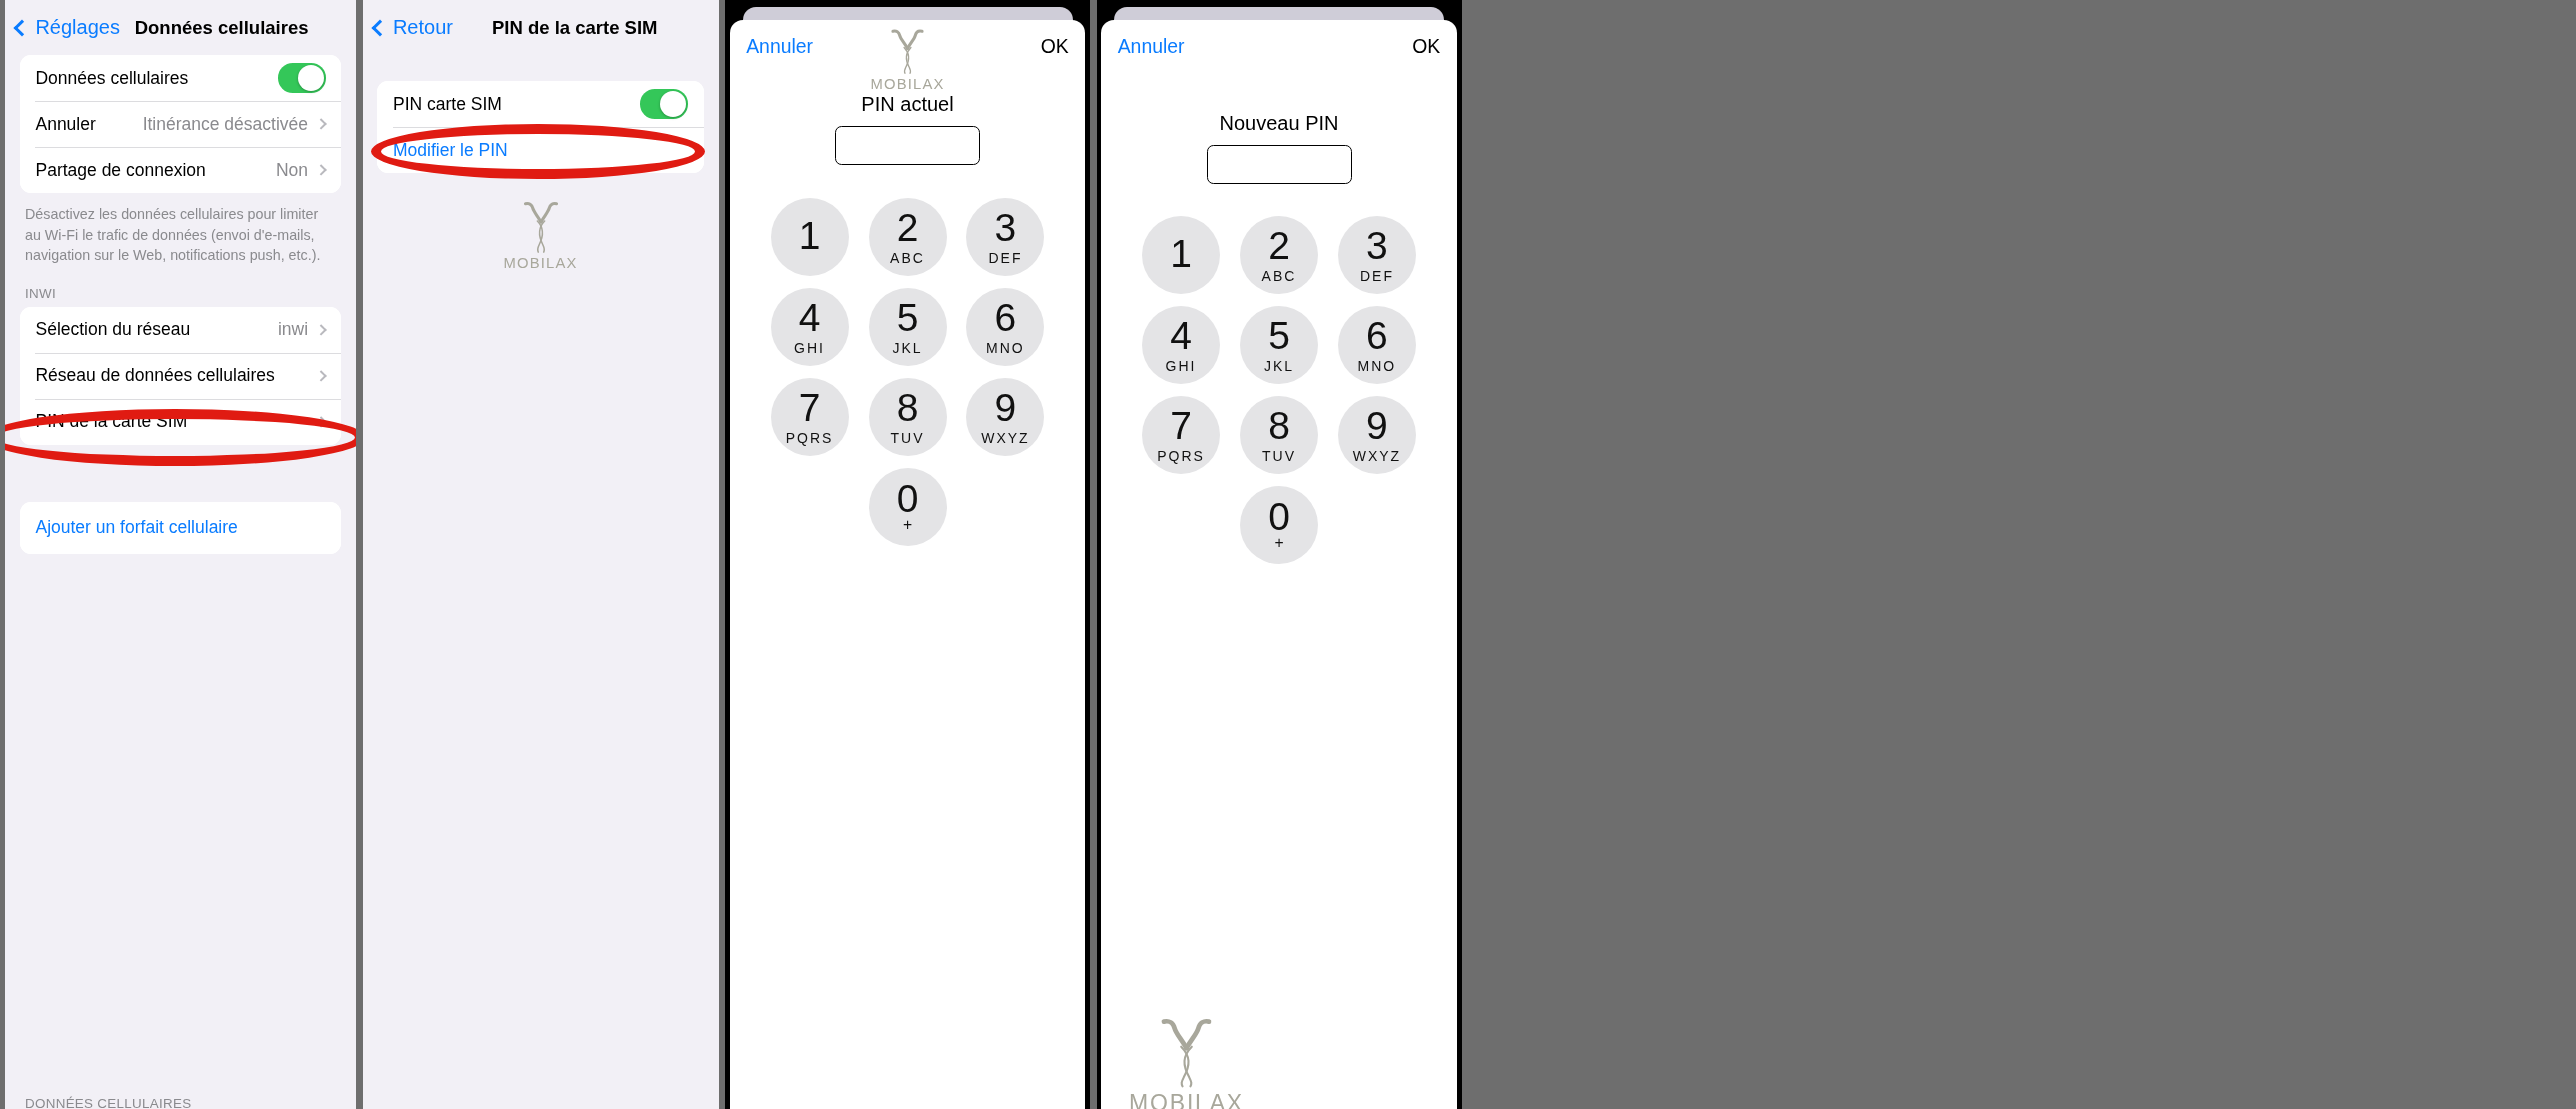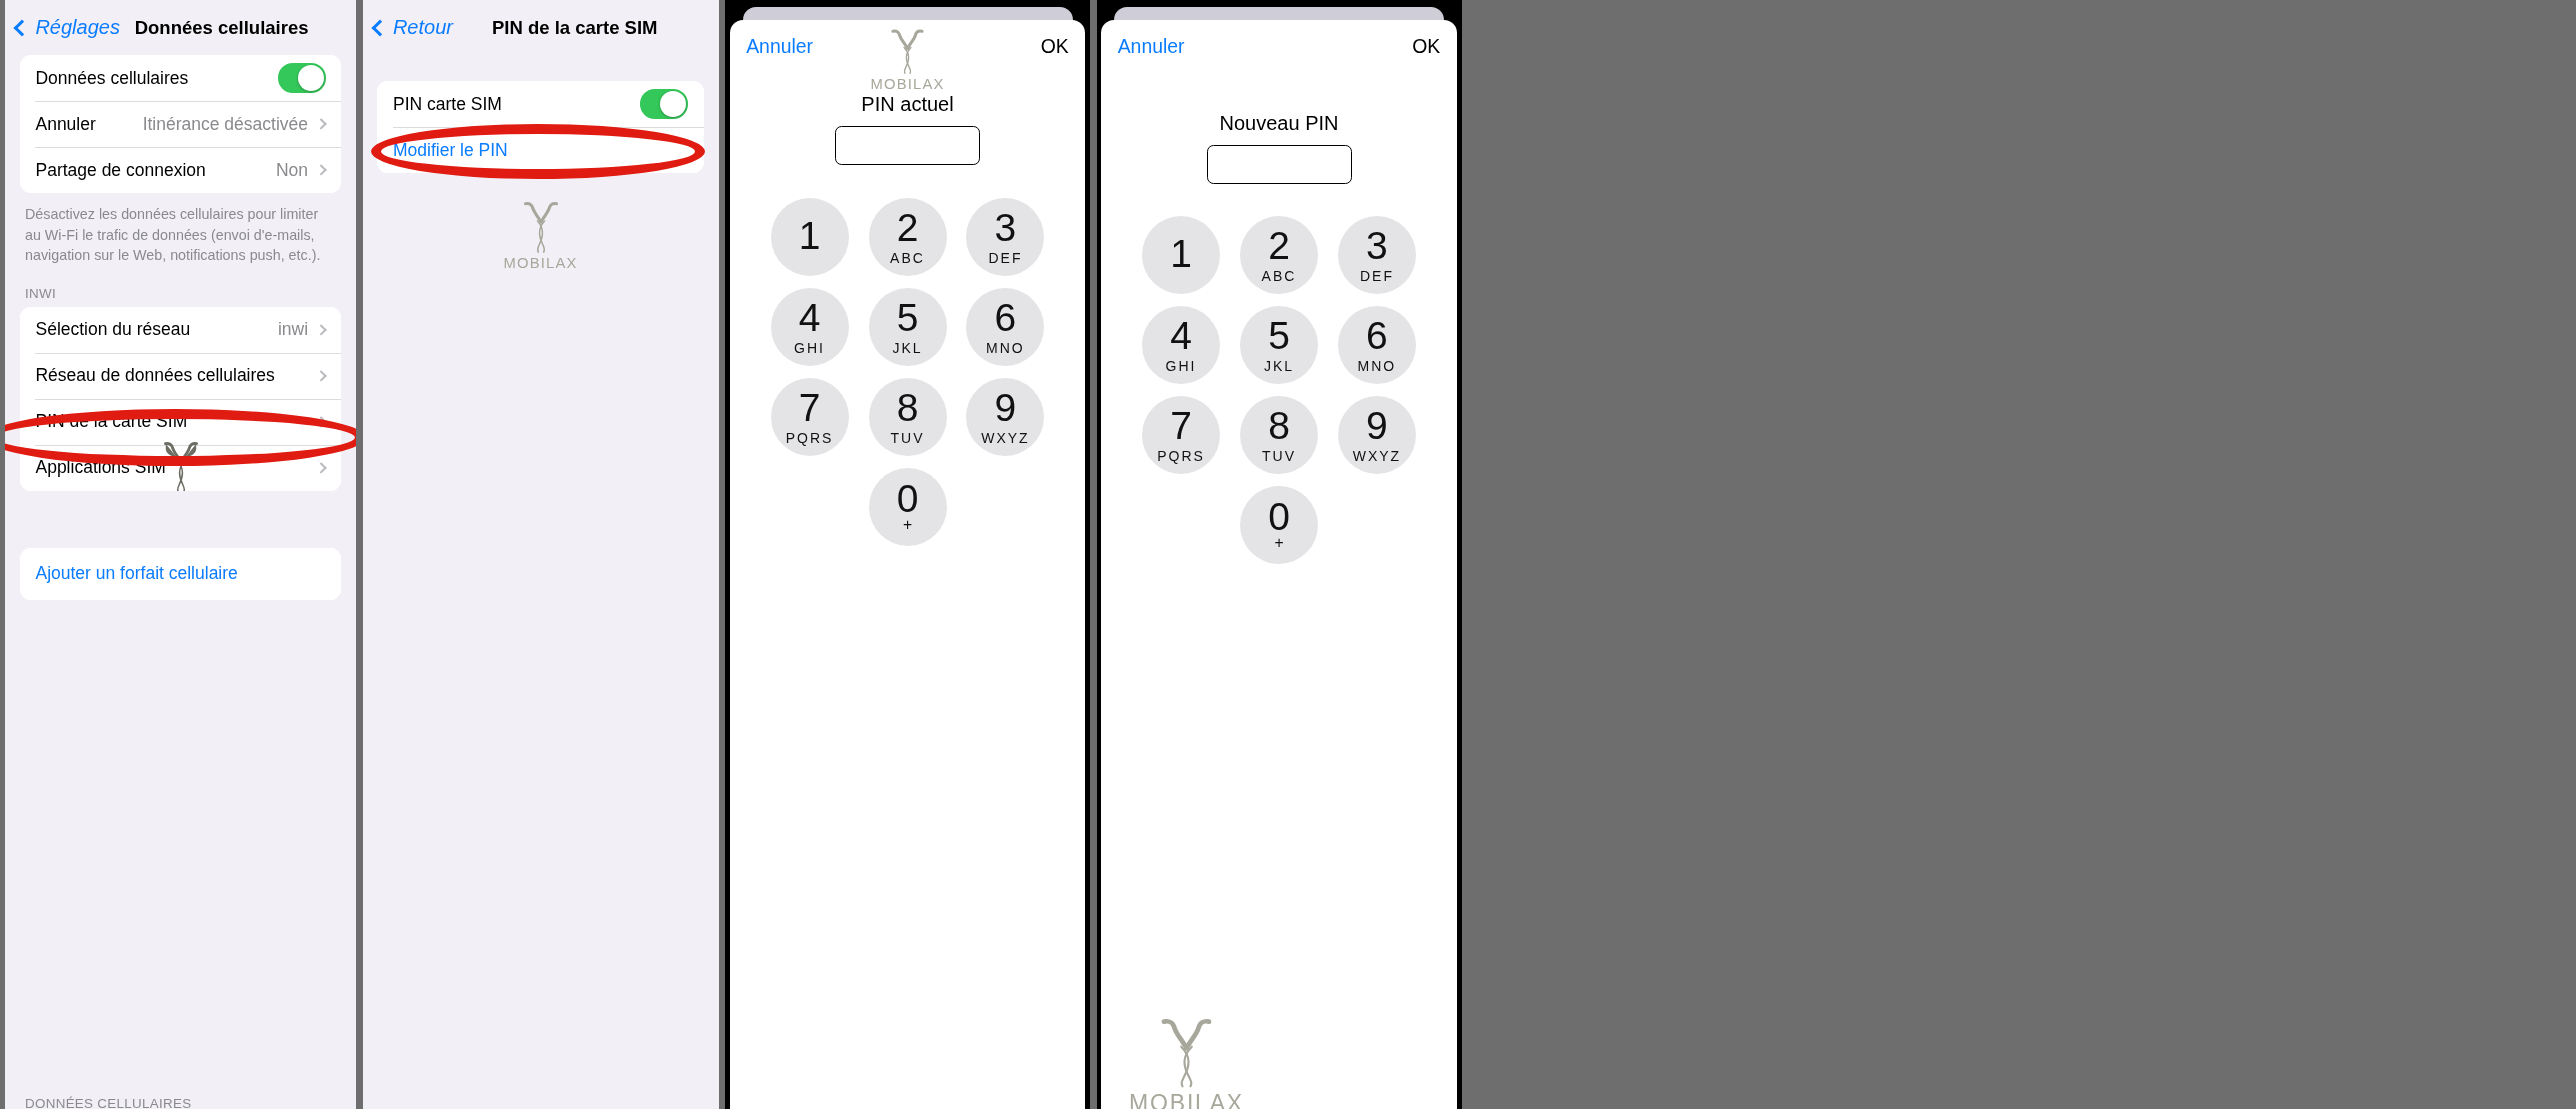--- a/index.html
+++ b/index.html
@@ -14,21 +14,21 @@
   
   .panel { position:relative; height:1109px; overflow:hidden; flex:none; }
   .p1 { width:356px; background:#f2f0f6; border-left:5.5px solid #6e6e6e; }
   .gap { width:6.5px; background:#6e6e6e; flex:none; height:1109px; }
   .p2 { width:356px; background:#f2f0f6; }
   .p3 { width:365px; background:#000; }
   .p4 { width:365px; background:#000; }
 
   
   .navbar { height:55px; display:flex; align-items:center; padding:0 11px; position:relative; }
-  .back { display:flex; align-items:center; color:#0a7cff; font-size:20px; gap:4.6px;font-style:italic; }
+  .back { display:flex; align-items:center; color:#0a7cff; font-size:20px; gap:4.6px; }
   .chev-back { width:12px; height:12px; border-left:3.1px solid #0a7cff; border-bottom:3.1px solid #0a7cff;
                transform:rotate(45deg); margin-right:2.8px; }
   .nav-title { font-size:18.5px; font-weight:700; color:#000; margin-left:14.8px; }
 
   
   .group { background:#fff; border-radius:11px; margin:0 14.8px; overflow:hidden; }
   .row { display:flex; align-items:center; min-height:46px; padding:0 15.7px; position:relative; background:#fff; }
   .row + .row::before {
     content:""; position:absolute; left:15.7px; right:0; top:0; height:0.9px; background:#dcdcdf;
   }
@@ -122,39 +122,20 @@
       <span class="row-value">inwi</span>
       <span class="chev"></span>
     </div>
     <div class="row">
       <span class="row-label">Réseau de données cellulaires</span>
       <span class="chev"></span>
     </div>
     <div class="row">
       <span class="row-label">PIN de la carte SIM</span>
       <span class="chev"></span>
-    </div>
-    <div class="row" style="position:relative;">
-      <span class="row-label">Applications SIM</span>
-      <span class="chev"></span>
-      <div style="position:absolute;left:0;right:0;top:-5.5px;display:flex;justify-content:center;">
-        <div class="mobilax">
-          <svg width="42" height="55" viewBox="0 0 46 60" aria-hidden="true">
-            <g fill="none" stroke="#6e6d63" stroke-width="2.6" stroke-linecap="round">
-              <path d="M7 6 C5 11, 7 16, 12 18 C16 20, 20 22, 23 26" fill="#6e6d63" stroke="none"></path>
-              <path d="M39 6 C41 11, 39 16, 34 18 C30 20, 26 22, 23 26" fill="#6e6d63" stroke="none"></path>
-              <path d="M6 5 C10 4, 13 6, 14 10 C15 14, 19 18, 23 25" stroke="#6e6d63" stroke-width="3.2"></path>
-              <path d="M40 5 C36 4, 33 6, 32 10 C31 14, 27 18, 23 25" stroke="#6e6d63" stroke-width="3.2"></path>
-              <path d="M19 24 C26 31, 26 40, 21 50 C19 54, 19 56, 20 58" stroke-width="1.7"></path>
-              <path d="M27 24 C20 31, 20 40, 25 50 C27 54, 27 56, 26 58" stroke-width="1.7"></path>
-            </g>
-          </svg>
-
-        </div>
-      </div>
     </div>
   </div>
 
   <div style="height:57px;"></div>
 
   <div class="group">
     <div class="row" style="min-height:52px;">
       <span class="row-label blue">Ajouter un forfait cellulaire</span>
     </div>
   </div>

